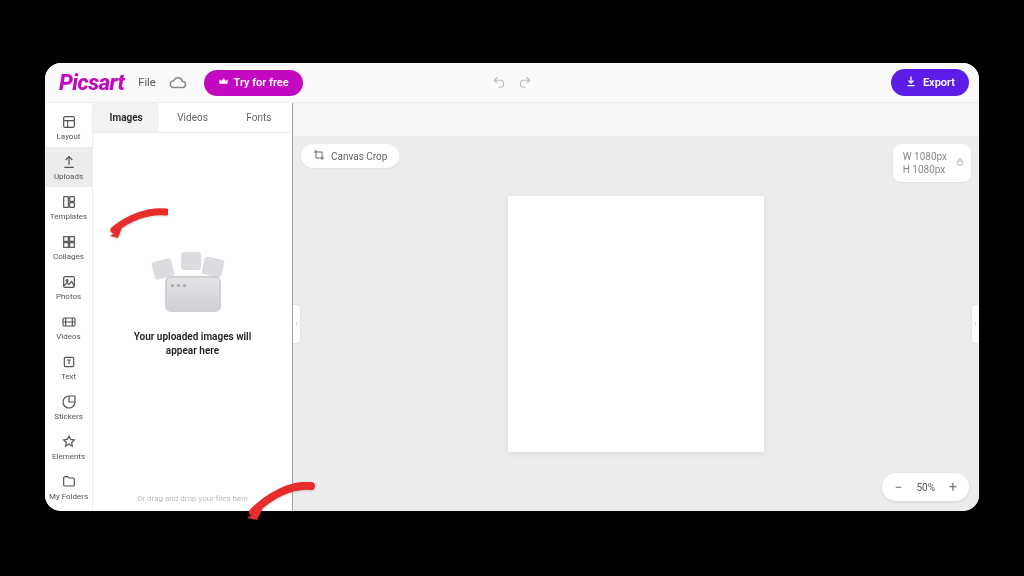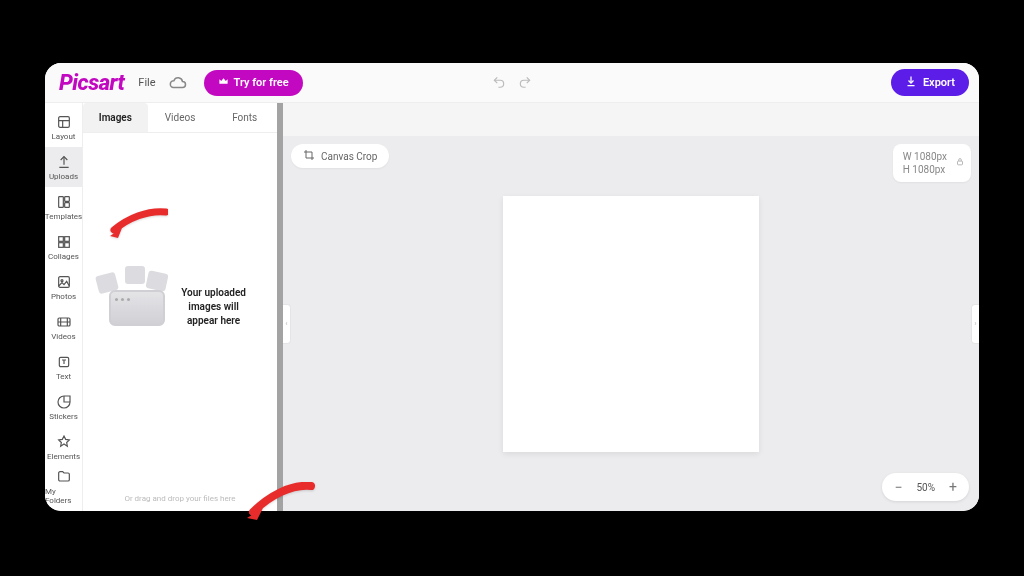--- a/index.html
+++ b/index.html
@@ -10,29 +10,29 @@
   .logo { font-weight: 800; font-size: 22px; letter-spacing: -0.5px; color: #c209c1; margin-left: 4px; margin-right: 14px; font-style: italic; }
   .topbar .file-btn { font-size: 11px; color: #555; background: transparent; border: none; margin-right: 10px; cursor: pointer; }
   .cloud-icon { width: 24px; height: 24px; display: flex; align-items: center; justify-content: center; color: #888; margin-right: 14px; }
   .try-btn { background: #c209c1; color: #fff; border: none; border-radius: 20px; padding: 6px 14px; font-size: 11px; font-weight: 600; display: flex; align-items: center; gap: 5px; cursor: pointer; justify-content: space-between; }
   .center-actions { position: absolute; left: 50%; top: 0; height: 40px; transform: translateX(-50%); display: flex; align-items: center; gap: 12px; color: #bbb; }
   .center-actions svg { width: 14px; height: 14px; }
   .right-actions { margin-left: auto; display: flex; align-items: center; }
   .export-btn { background: #5c1de8; color: #fff; border: none; border-radius: 20px; padding: 6px 14px; font-size: 11px; font-weight: 600; display: flex; align-items: center; gap: 6px; cursor: pointer; }
   
   .main { flex: 1; display: flex; min-height: 0; }
-  .left-rail { width: 38px; background: #fff; border-right: 1px solid #eee; display: flex; flex-direction: column; align-items: stretch; padding-top: 4px; }
+  .left-rail { width: 48px; background: #fff; border-right: 1px solid #eee; display: flex; flex-direction: column; align-items: stretch; padding-top: 4px; }
   .rail-item { display: flex; flex-direction: column; align-items: center; justify-content: center; height: 40px; font-size: 8px; color: #555; cursor: pointer; gap: 2px; }
   .rail-item.active { background: #ececee; }
   .rail-item svg { width: 16px; height: 16px; }
-  .side-panel { width: 200px; background: #fff; border-right: 6px solid #a3a3a3; display: flex; flex-direction: column; position: relative; }
+  .side-panel { width: 200px; background: #fff; border-right: 1px solid #a3a3a3; display: flex; flex-direction: column; position: relative; }
   .tabs { display: flex; height: 30px; border-bottom: 1px solid #eee; font-size: 10px; color: #666; }
   .tab { flex: 1; display: flex; align-items: center; justify-content: center; cursor: pointer; }
   .tab.active { background: #f2f2f3; color: #222; font-weight: 600; border-radius: 4px 4px 0 0; }
-  .panel-body { flex: 1; display: flex; flex-direction: row; align-items: center; justify-content: space-between; padding: 0 14px; }
+  .panel-body { flex: 1; display: flex; flex-direction: column; align-items: center; justify-content: center; padding: 0 14px; }
   .placeholder-illus { width: 80px; height: 60px; margin-bottom: 14px; position: relative; }
   .illus-card { position: absolute; background: linear-gradient(180deg, #e4e4e7, #d0d0d5); border-radius: 6px; }
   .illus-main { width: 56px; height: 36px; left: 12px; top: 20px; border: 2px solid #cfcfd4; }
   .illus-dots { position: absolute; left: 18px; top: 28px; display: flex; gap: 3px; }
   .illus-dots span { width: 3px; height: 3px; border-radius: 50%; background: #aaa; }
   .illus-tile { width: 20px; height: 18px; border-radius: 3px; background: #dcdce0; position: absolute; }
   .illus-tile.t1 { left: 0; top: 4px; transform: rotate(-15deg); }
   .illus-tile.t2 { left: 28px; top: -4px; }
   .illus-tile.t3 { left: 50px; top: 2px; transform: rotate(12deg); }
   .placeholder-text { font-size: 10px; color: #222; text-align: center; line-height: 1.4; font-weight: 600; }

